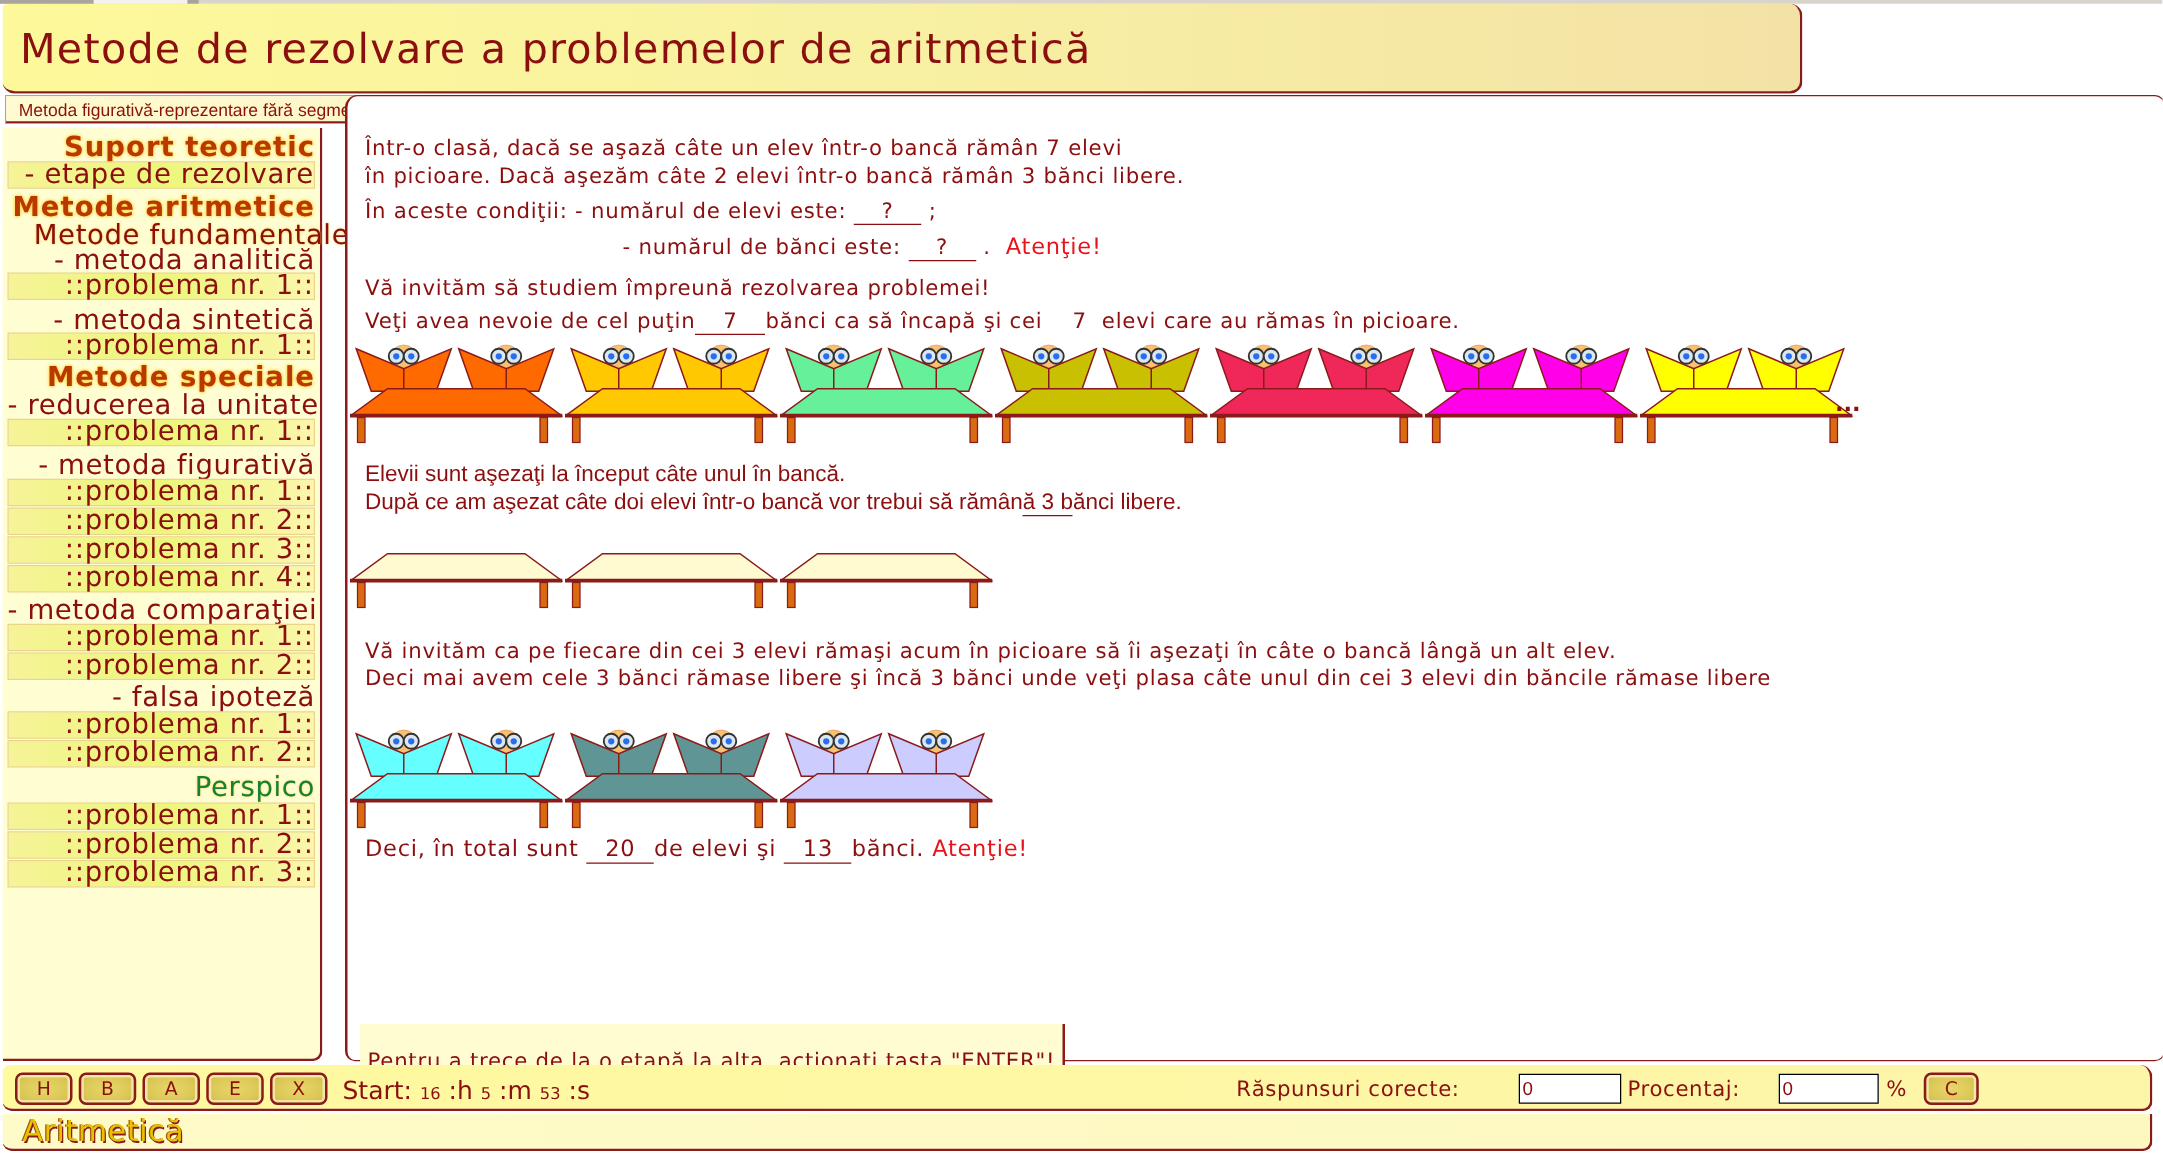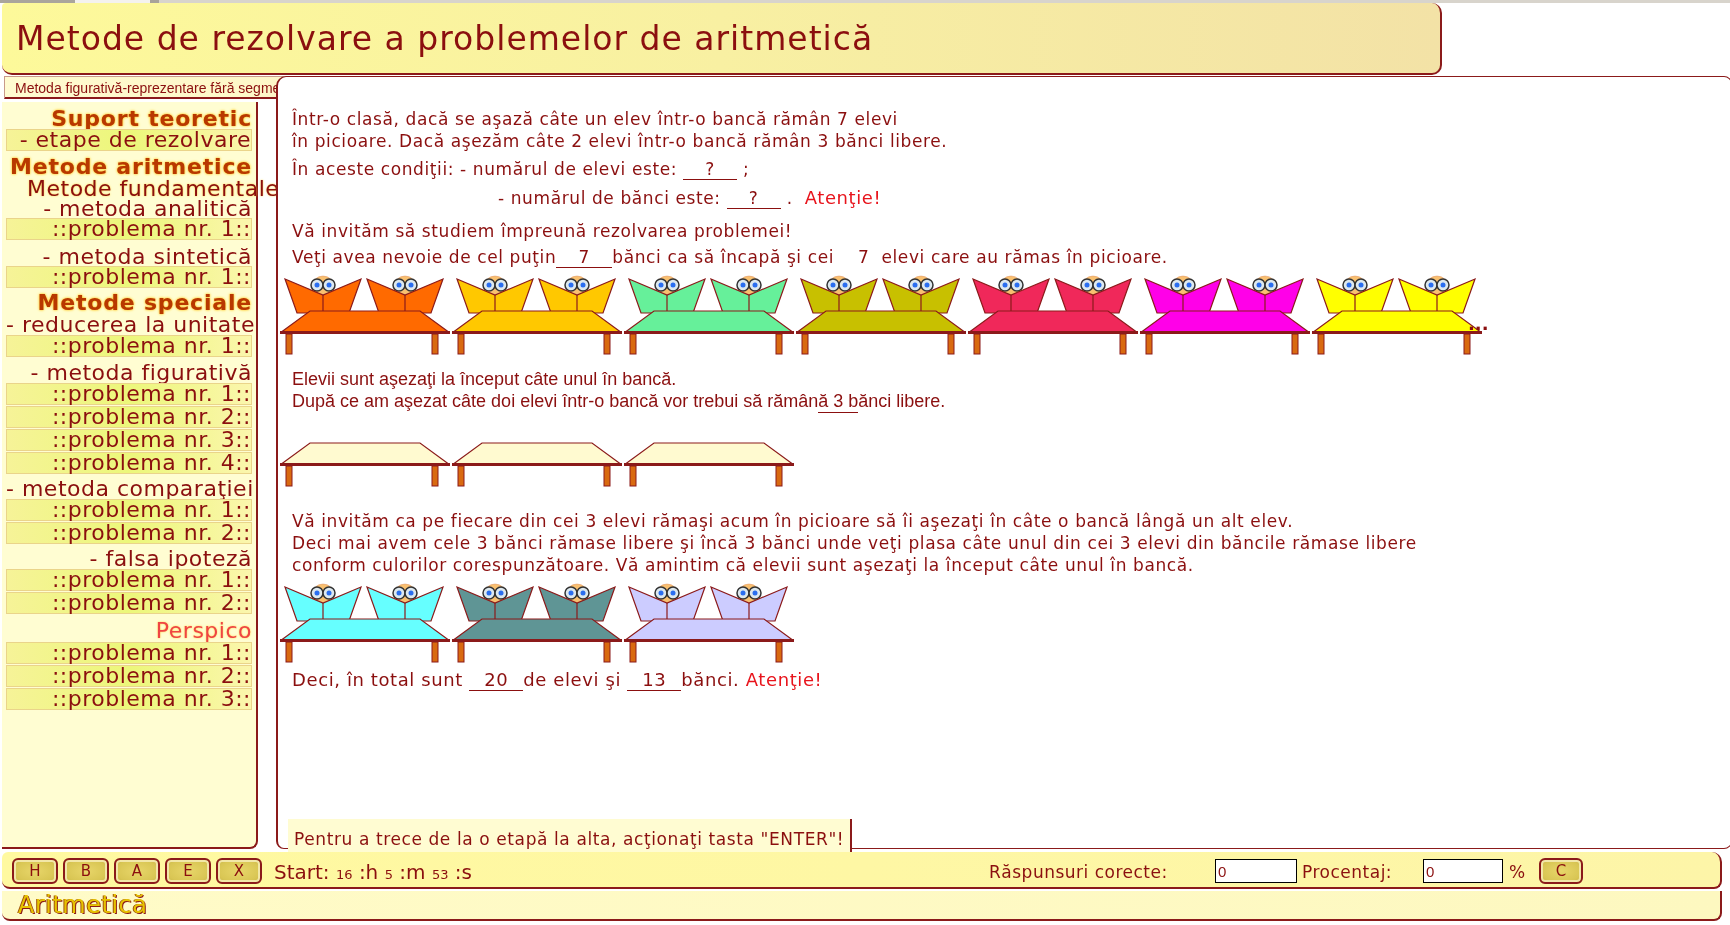--- a/index.html
+++ b/index.html
@@ -56,21 +56,21 @@
   .line { position: absolute; left: 14px; font-size: 17px; letter-spacing: 0.6px; white-space: nowrap; color: #8b0f0f; }
   .narrow { font-family: "Liberation Sans", sans-serif; font-size: 18px; letter-spacing: 0; }
   .red { color: #e8141c; }
   .blank { display: inline-block; border-bottom: 1px solid #8b0f0f; text-align: center; }
 
   .bench-row { position: absolute; left: 2px; height: 80px; display: flex; }
   .bench { width: 170px; height: 80px; margin-right: 2px; }
   .ellipsis { position: absolute; font-size: 18px; color: #8b0f0f; font-weight: bold; }
 
   .hint-box {
-    position: absolute; left: 10px; top: 742px; padding: 10px 6px; height: 40px;
+    position: absolute; left: 10px; top: 742px; padding: 20px 6px; height: 40px;
     background: #fffcd2; border-right: 2px solid #8b1a1a; border-bottom: 2px solid #8b1a1a;
     border-radius: 0 0 6px 0; font-size: 17px; letter-spacing: 0.6px; white-space: nowrap;
   }
 
   .bottom-bar {
     position: absolute; left: 2px; top: 852px; width: 1720px; height: 37px;
     background: linear-gradient(90deg, #fff9a0, #fdf5a8);
     border-right: 2px solid #8b1a1a; border-bottom: 2px solid #8b1a1a; border-radius: 6px 10px 8px 8px;
   }
   .btn {
@@ -131,21 +131,21 @@
   <div class="sb-item sb-link" style="top:281px;">::problema nr. 1::</div>
   <div class="sb-item sb-link" style="top:304px;">::problema nr. 2::</div>
   <div class="sb-item sb-link" style="top:327px;">::problema nr. 3::</div>
   <div class="sb-item sb-link" style="top:350px;">::problema nr. 4::</div>
   <div class="sb-item sb-method" style="top:374px;">- metoda comparaţiei</div>
   <div class="sb-item sb-link" style="top:397px;">::problema nr. 1::</div>
   <div class="sb-item sb-link" style="top:420px;">::problema nr. 2::</div>
   <div class="sb-item sb-method" style="top:444px;">- falsa ipoteză</div>
   <div class="sb-item sb-link" style="top:467px;">::problema nr. 1::</div>
   <div class="sb-item sb-link" style="top:490px;">::problema nr. 2::</div>
-  <div class="sb-item sb-head2" style="top:516px; color:#ef4444;">Perspico</div>
+  <div class="sb-item sb-head2" style="top:516px; color:#15803d;">Perspico</div>
   <div class="sb-item sb-link" style="top:540px;">::problema nr. 1::</div>
   <div class="sb-item sb-link" style="top:563px;">::problema nr. 2::</div>
   <div class="sb-item sb-link" style="top:586px;">::problema nr. 3::</div>
 </nav>
 
 <main class="main">
   <div class="line" style="top:32px;">Într-o clasă, dacă  se  aşază  câte un elev într-o bancă  rămân  7  elevi</div>
   <div class="line" style="top:54px;">în picioare. Dacă aşezăm câte 2 elevi într-o bancă rămân 3 bănci libere.</div>
 
   <div class="line" style="top:110px; left:220px;">
@@ -345,21 +345,20 @@
           <polygon points="30,36 140,36 170,58 0,58" fill="#fffad0" stroke="#8b1a1a" stroke-width="1.2"></polygon>
           <rect x="0" y="56" width="170" height="3" fill="#8b1a1a"></rect>
     <rect x="6" y="59" width="6" height="20" fill="#d96a10" stroke="#8b1a1a" stroke-width="1"></rect>
     <rect x="152" y="59" width="6" height="20" fill="#d96a10" stroke="#8b1a1a" stroke-width="1"></rect>
         </g>
       </svg>
   </div>
 
   <div class="line" style="top:434px;">Vă invităm ca pe fiecare din cei 3 elevi rămaşi acum în picioare să îi aşezaţi  în câte o bancă lângă un alt elev.</div>
   <div class="line" style="top:456px;">Deci  mai avem cele 3 bănci rămase libere şi încă 3 bănci unde veţi  plasa câte unul din cei 3 elevi din băncile rămase libere</div>
-  <div class="line" style="top:478px;">conform culorilor corespunzătoare. Vă amintim că elevii sunt aşezaţi la început câte unul în bancă.</div>
 
   <div class="bench-row" style="top:506px;">
     <svg class="bench" viewBox="0 0 170 80">
         <g>
           <circle cx="43" cy="12" r="11" fill="#f8c070" stroke="#e09060" stroke-width="0.5"></circle>
     <circle cx="37" cy="10" r="6" fill="#dde8ee" stroke="#333" stroke-width="1.5"></circle>
     <circle cx="49" cy="10" r="6" fill="#dde8ee" stroke="#333" stroke-width="1.5"></circle>
     <circle cx="37" cy="10" r="2.5" fill="#2a6ef0"></circle>
     <circle cx="49" cy="10" r="2.5" fill="#2a6ef0"></circle>
     <polygon points="5,4 43,20 81,4 69,38 17,38" fill="#66ffff" stroke="#8b1a1a" stroke-width="1.2"></polygon>

